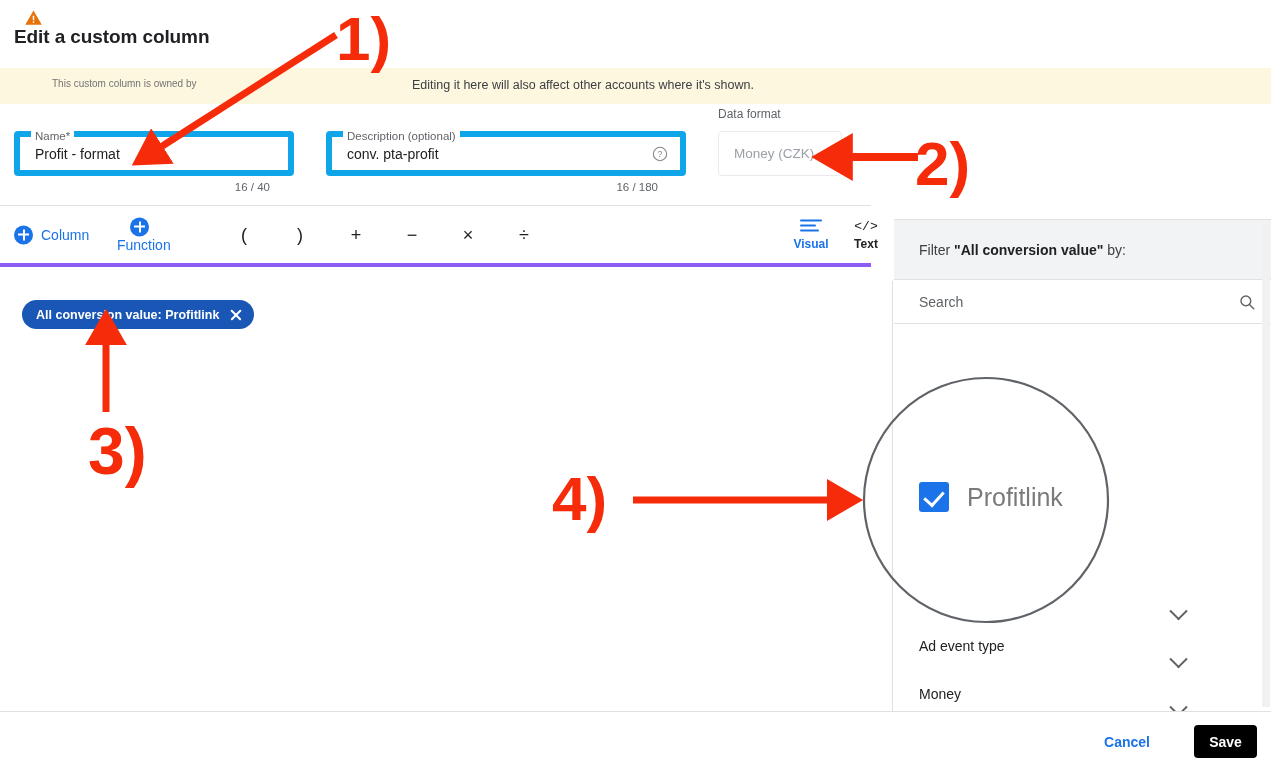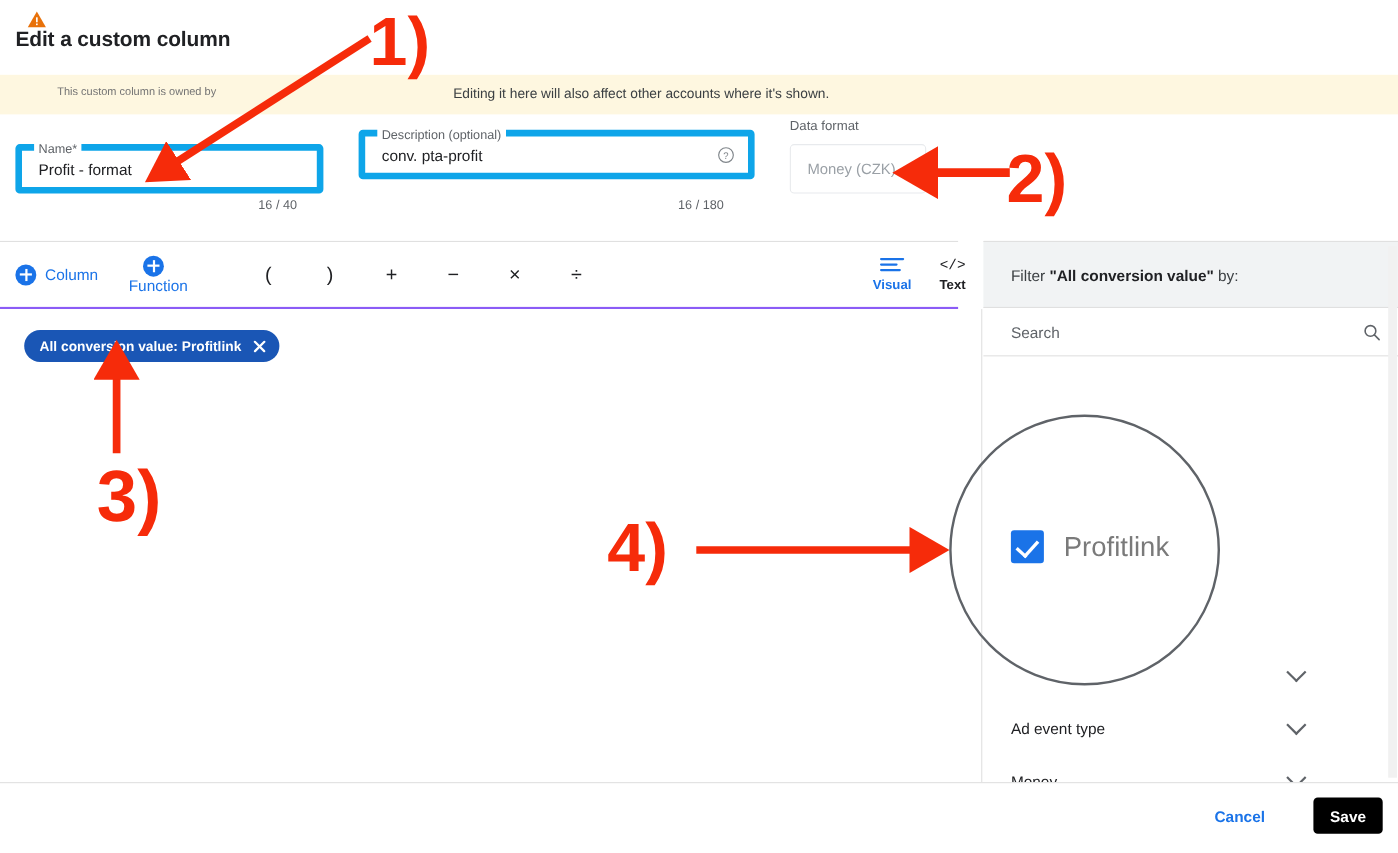--- a/index.html
+++ b/index.html
@@ -67,21 +67,21 @@
     text-align: right;
   }
   .help-icon {
     position: absolute; right: 12px; top: 50%;
     transform: translateY(-50%);
     width: 16px; height: 16px;
   }
 
   #name-field  { left: 14px;  top: 131px; width: 280px; height: 45px; }
   #name-counter{ left: 14px;  top: 181px; width: 256px; }
-  #desc-field  { left: 326px; top: 118px; width: 360px; height: 45px; }
+  #desc-field  { left: 326px; top: 131px; width: 360px; height: 45px; }
   #desc-counter{ left: 326px; top: 181px; width: 332px; }
 
   
   .df-label {
     position: absolute; left: 718px; top: 107px;
     font-size: 12px; color: #5f6368;
   }
   .df-select {
     position: absolute; left: 718px; top: 131px;
     width: 124px; height: 45px;
@@ -92,24 +92,24 @@
   .df-text { font-size: 13.5px; color: #9aa0a6; margin-left: 15px; }
   .df-caret {
     width: 0; height: 0; margin-left: 7px;
     border-left: 5px solid transparent;
     border-right: 5px solid transparent;
     border-top: 5px solid #9aa0a6;
   }
 
   
   .toolbar {
-    position: absolute; left: 0; top: 219px;
+    position: absolute; left: 0; top: 205px;
     width: 871px; height: 62px;
     border-top: 1px solid #e0e0e0;
-    border-bottom: 2px solid #8b5cf6;
+    border-bottom: 4px solid #8b5cf6;
     background: #fff;
   }
   .tb-btn {
     position: absolute; top: 50%; transform: translateY(-50%);
     display: flex; align-items: center;
     font-size: 14px; color: #1a73e8;
     cursor: pointer;
   }
   .plus-circle {
     width: 19px; height: 19px; border-radius: 50%;
@@ -228,21 +228,21 @@
     border: solid #fff; border-width: 0 3.5px 3.5px 0;
     transform: rotate(42deg);
   }
   .rp-option-label {
     margin-left: 18px; font-size: 25px; color: #7a7a7a;
     filter: blur(0.45px);
   }
 
   .rp-row {
     position: absolute; left: 0; width: 315px; height: 48px;
-    display: flex; align-items: center; cursor: pointer;
+    display: flex; align-items: flex-start; cursor: pointer;
   }
   .rp-row-label { margin-left: 25px; font-size: 14px; color: #202124; }
   .chev {
     position: absolute; right: 24px; top: 50%;
     width: 13px; height: 13px;
     border: solid #5f6368; border-width: 0 2px 2px 0;
     transform: translateY(-72%) rotate(45deg);
   }
   #rp-row-0 { top: 371px; }
   #rp-row-1 { top: 419px; }

